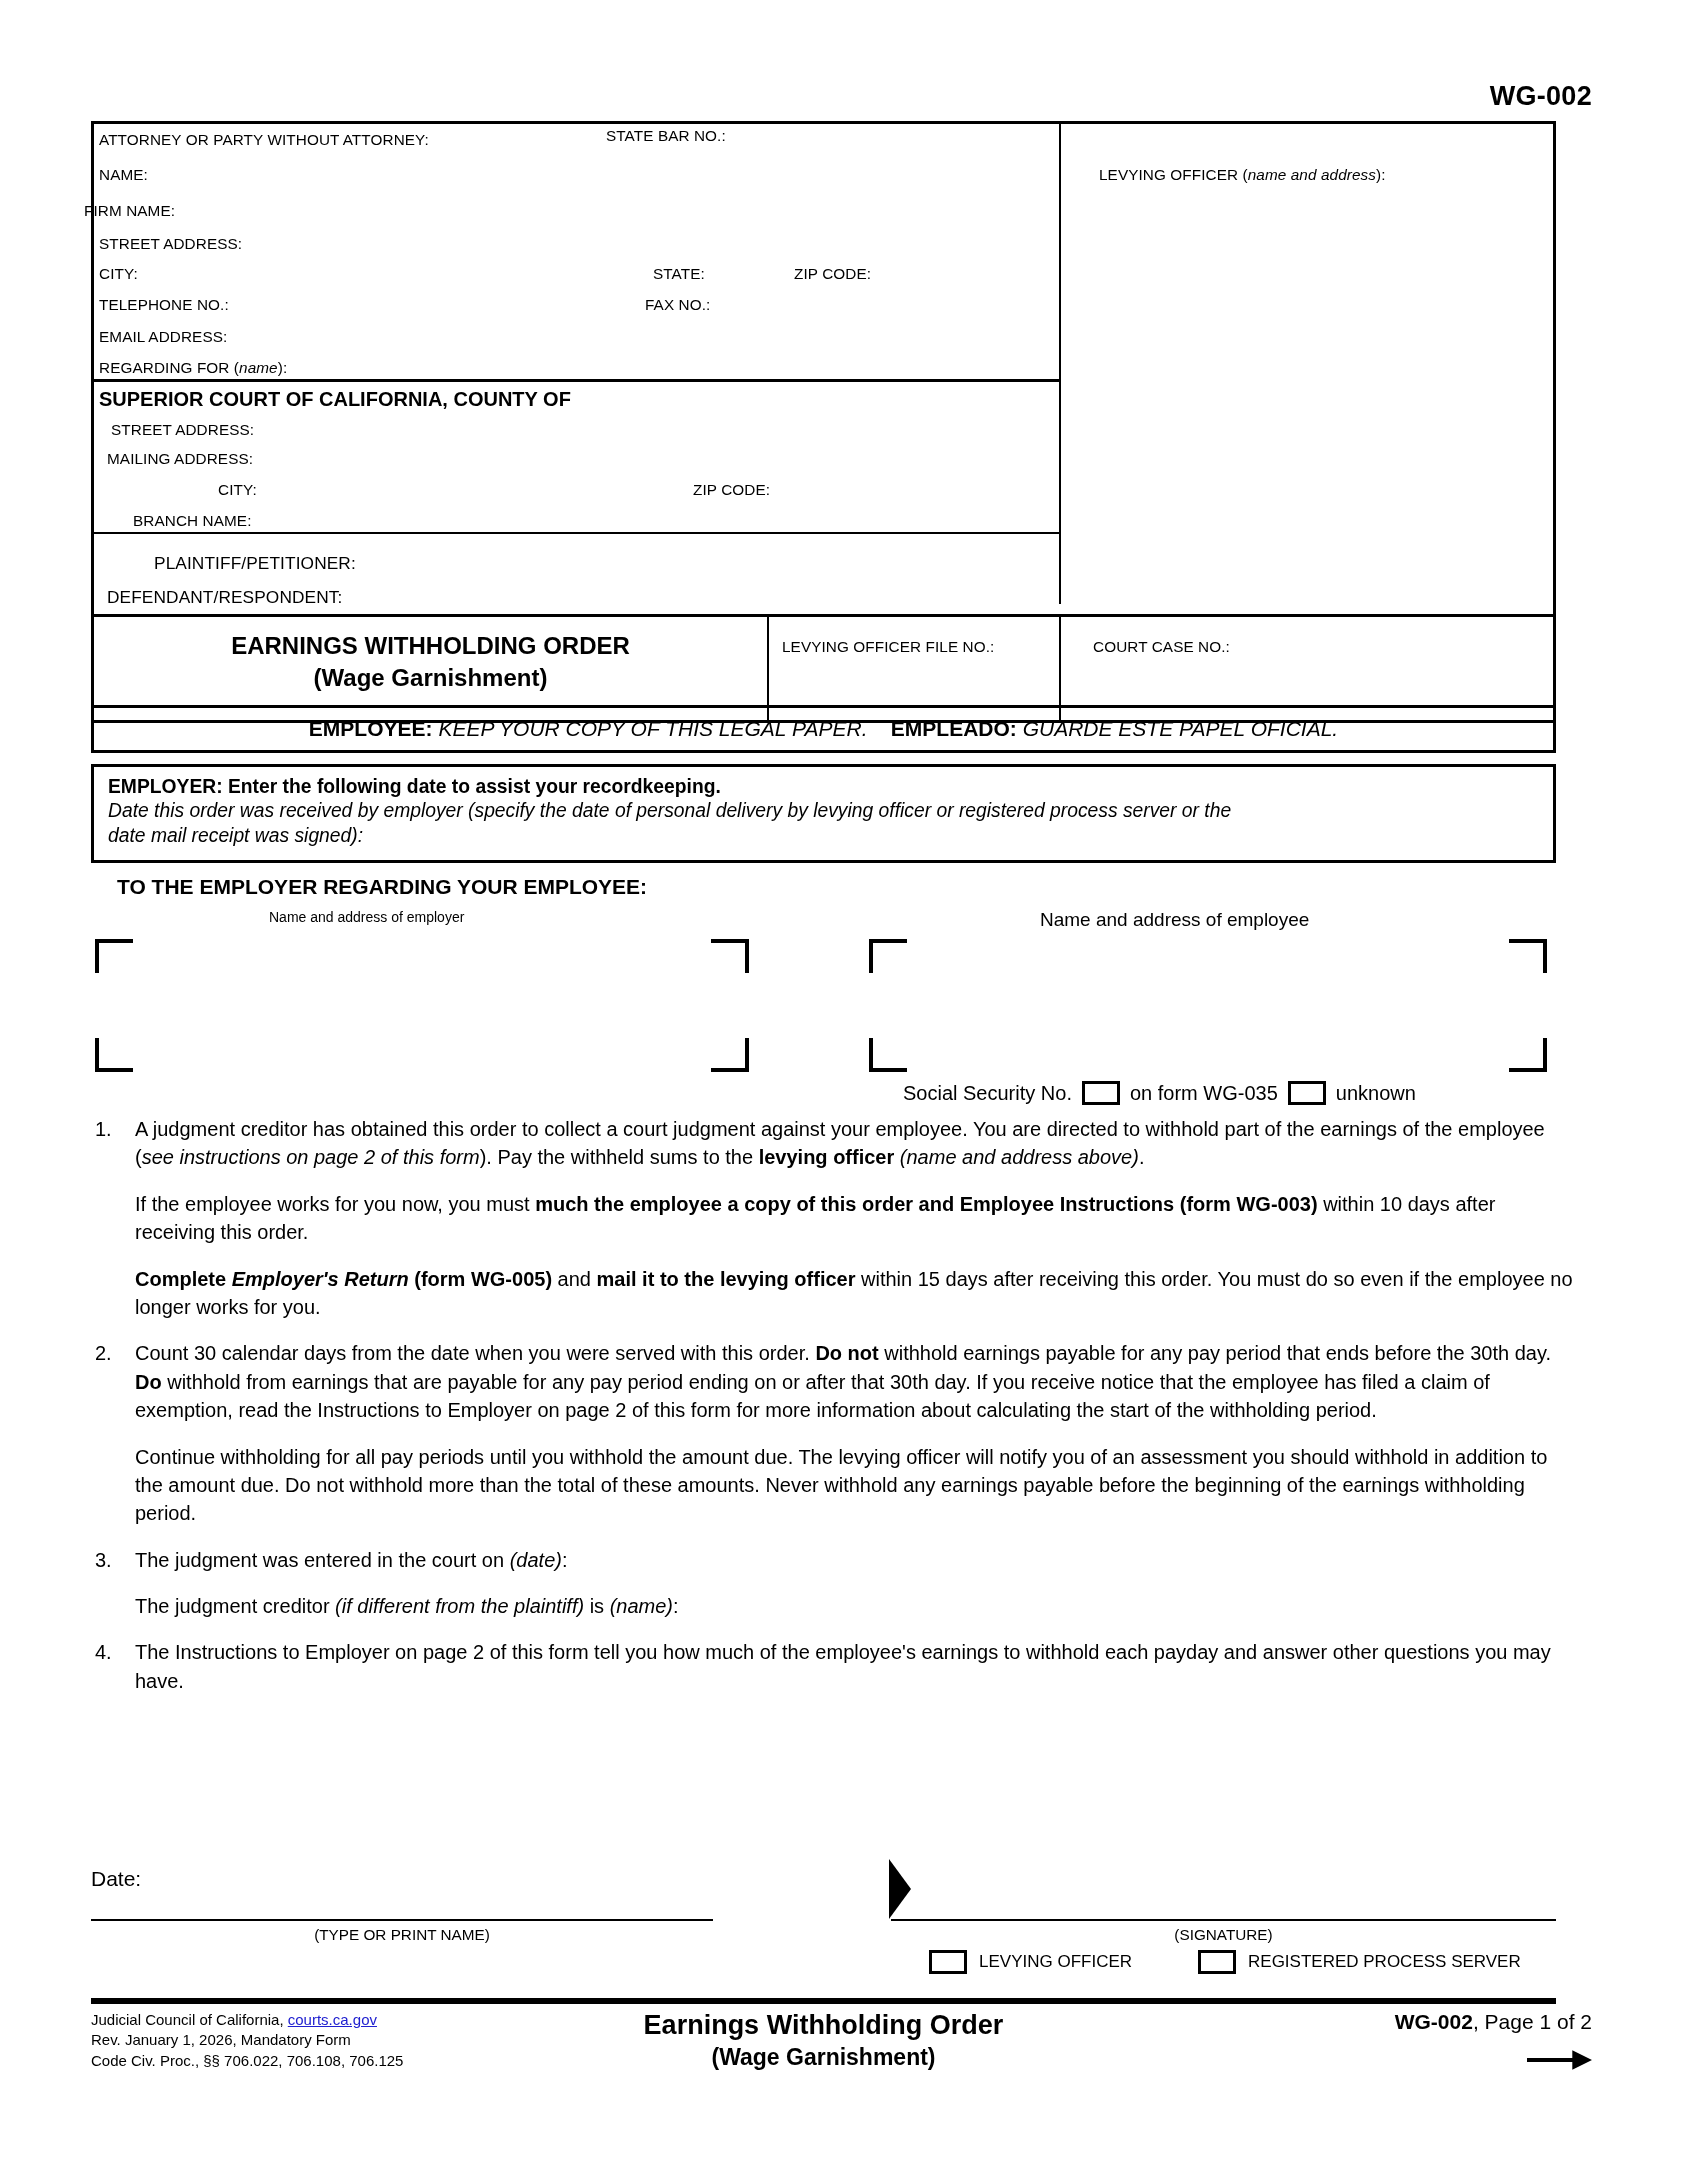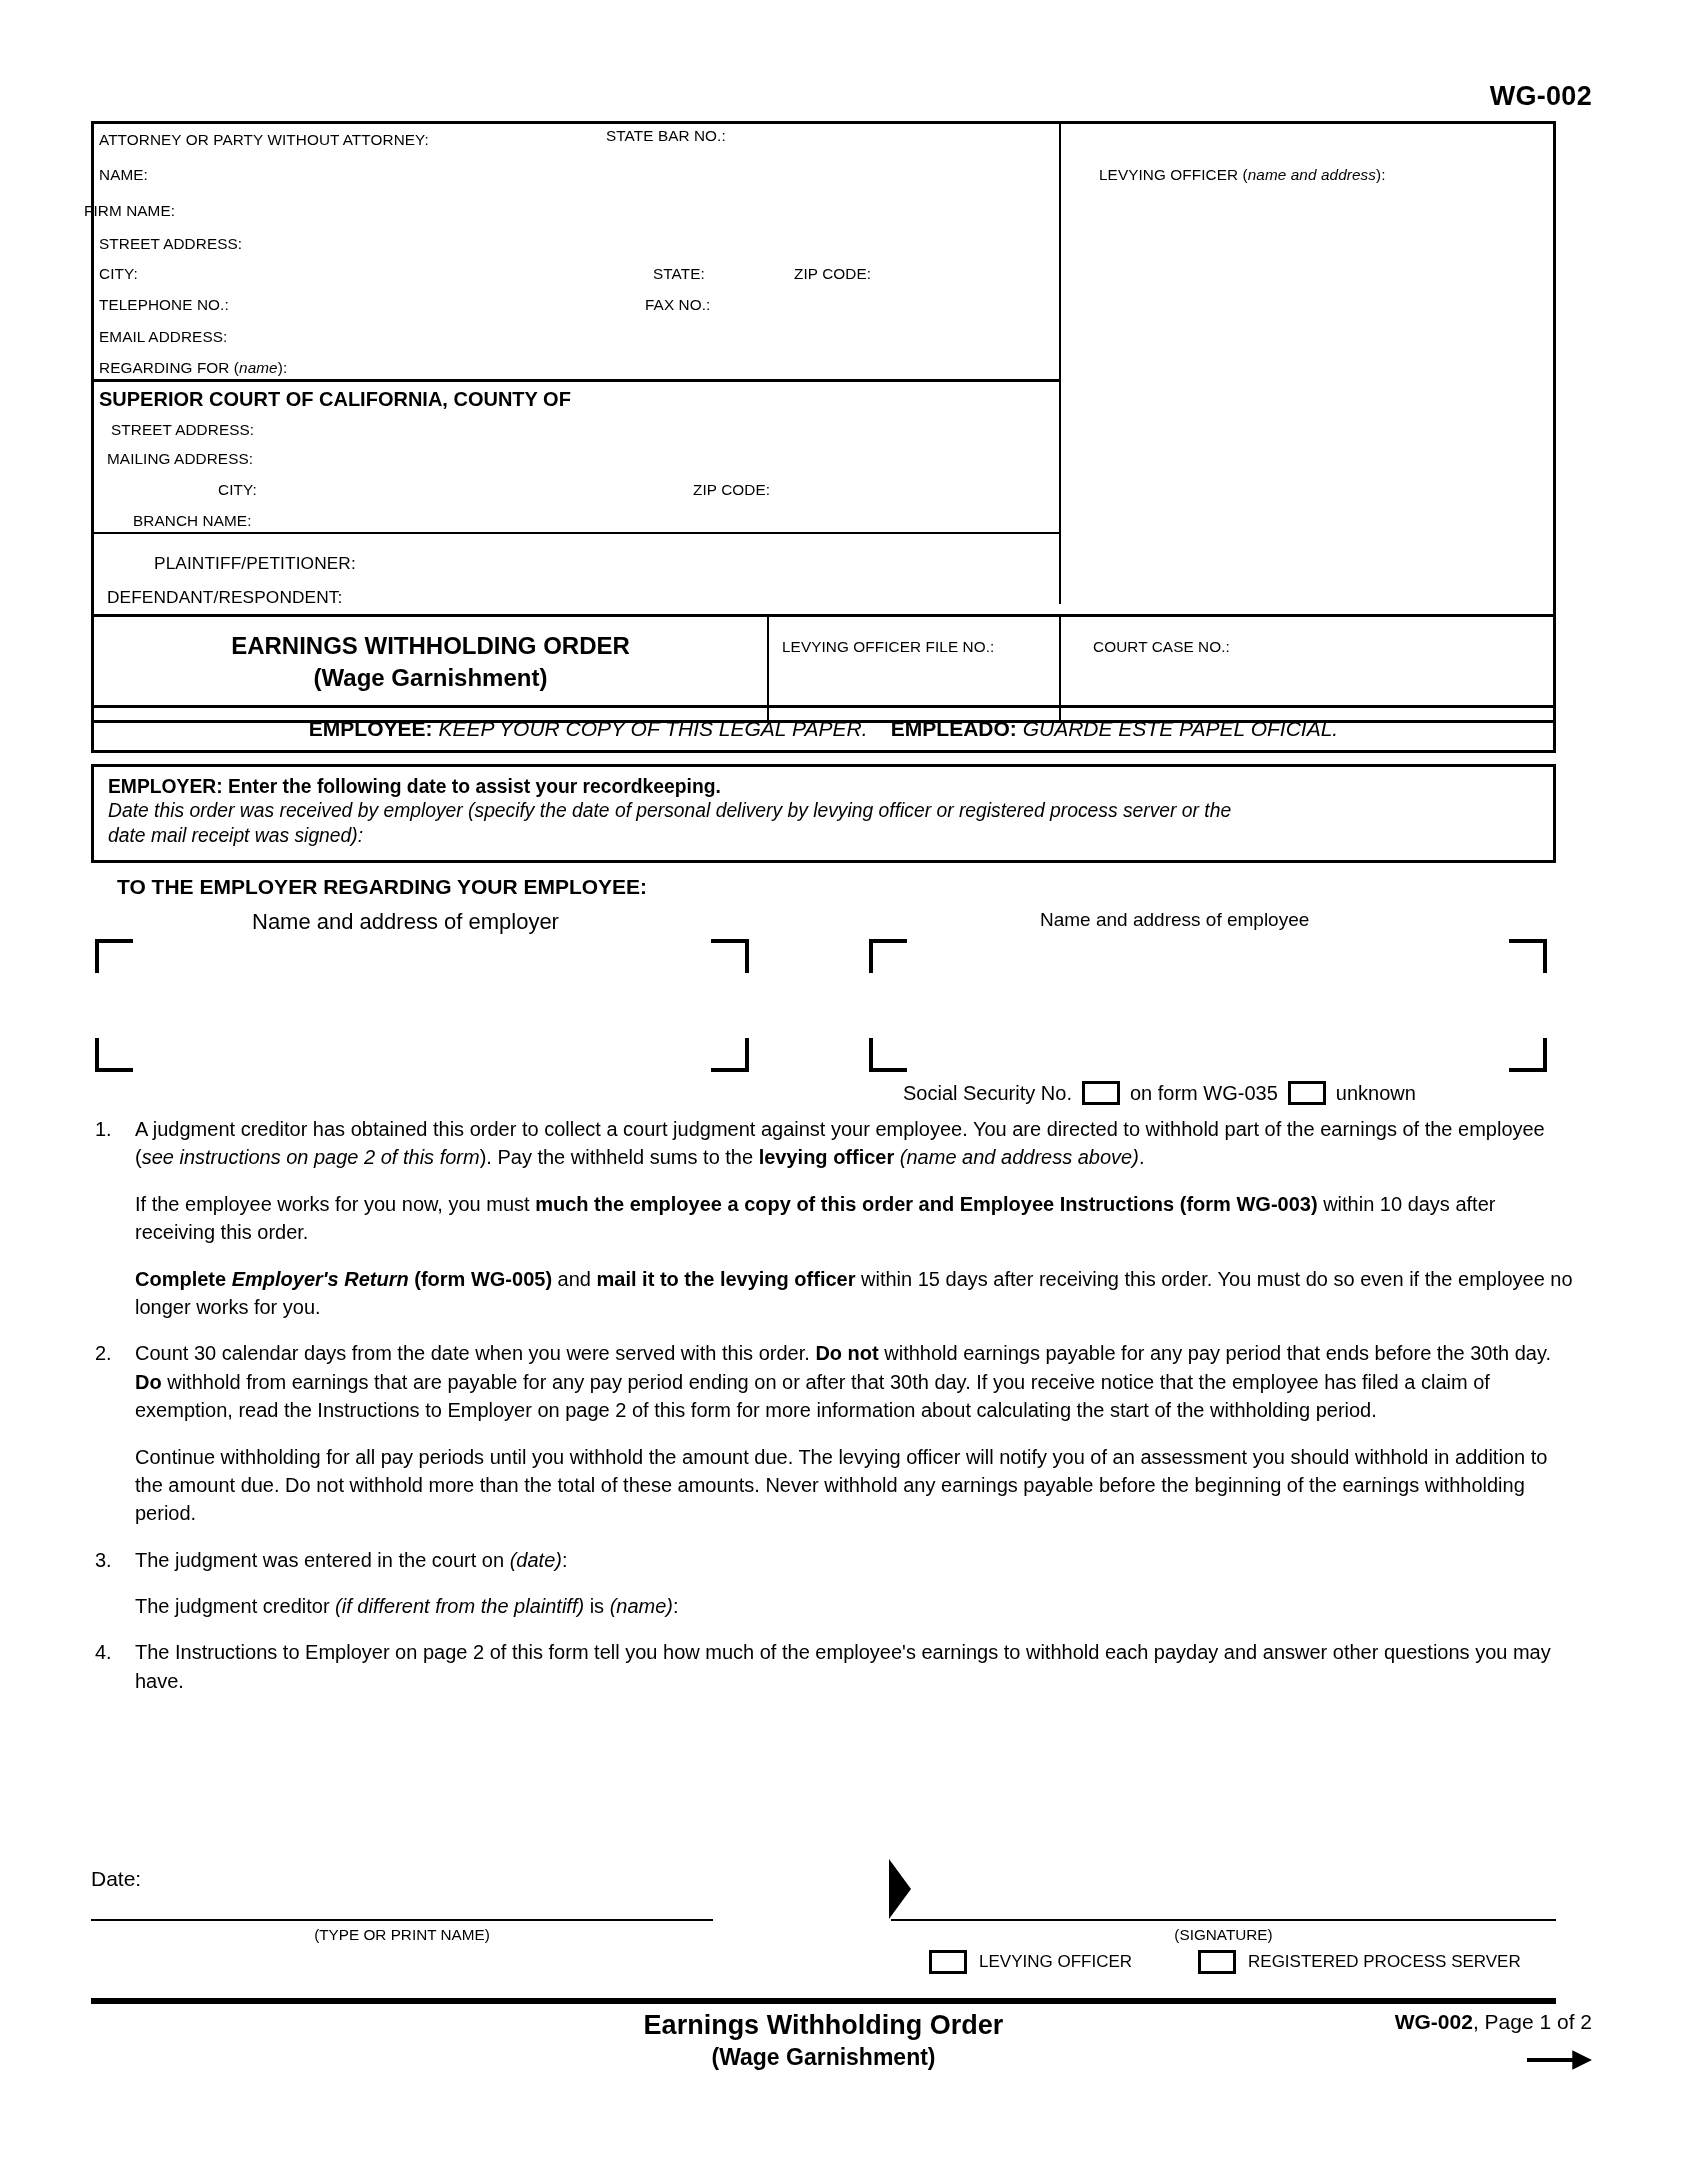--- a/index.html
+++ b/index.html
@@ -135,23 +135,23 @@
   
   #to-employer-heading {
     position: absolute;
     left: 117px;
     top: 875px;
     font-size: 21px;
     font-weight: bold;
   }
   #employer-name-cap {
     position: absolute;
-    left: 252px;
+    left: 269px;
     top: 909px;
-    font-size: 22px;
+    font-size: 14px;
   }
   #employee-name-cap {
     position: absolute;
     left: 1040px;
     top: 909px;
     font-size: 19px;
   }
 
   
   .brk {
@@ -428,20 +428,25 @@
   <div id="signature-cap">(SIGNATURE)</div>
   <div id="sig-checks">
     <span class="cbx"></span>
     <span>LEVYING OFFICER</span>
     <span class="gap"></span>
     <span class="cbx"></span>
     <span>REGISTERED PROCESS SERVER</span>
   </div>
 
   <div id="footer-rule"></div>
+  <div id="footer-left">
+    <div><span>Judicial Council of California, </span><span class="link">courts.ca.gov</span></div>
+    <div>Rev. January 1, 2026, Mandatory Form</div>
+    <div>Code Civ. Proc., §§ 706.022, 706.108, 706.125</div>
+  </div>
   <div id="footer-center">
     <div>Earnings Withholding Order</div>
     <div class="sub">(Wage Garnishment)</div>
   </div>
   <div id="footer-right"><span class="b">WG-002</span><span>, Page 1 of 2</span></div>
   <svg id="footer-arrow" viewBox="0 0 66 26">
     <path d="M0 11 H46 V3 L66 13 L46 23 V15 H0 Z" fill="#000"></path>
   </svg>
 
 </div>

